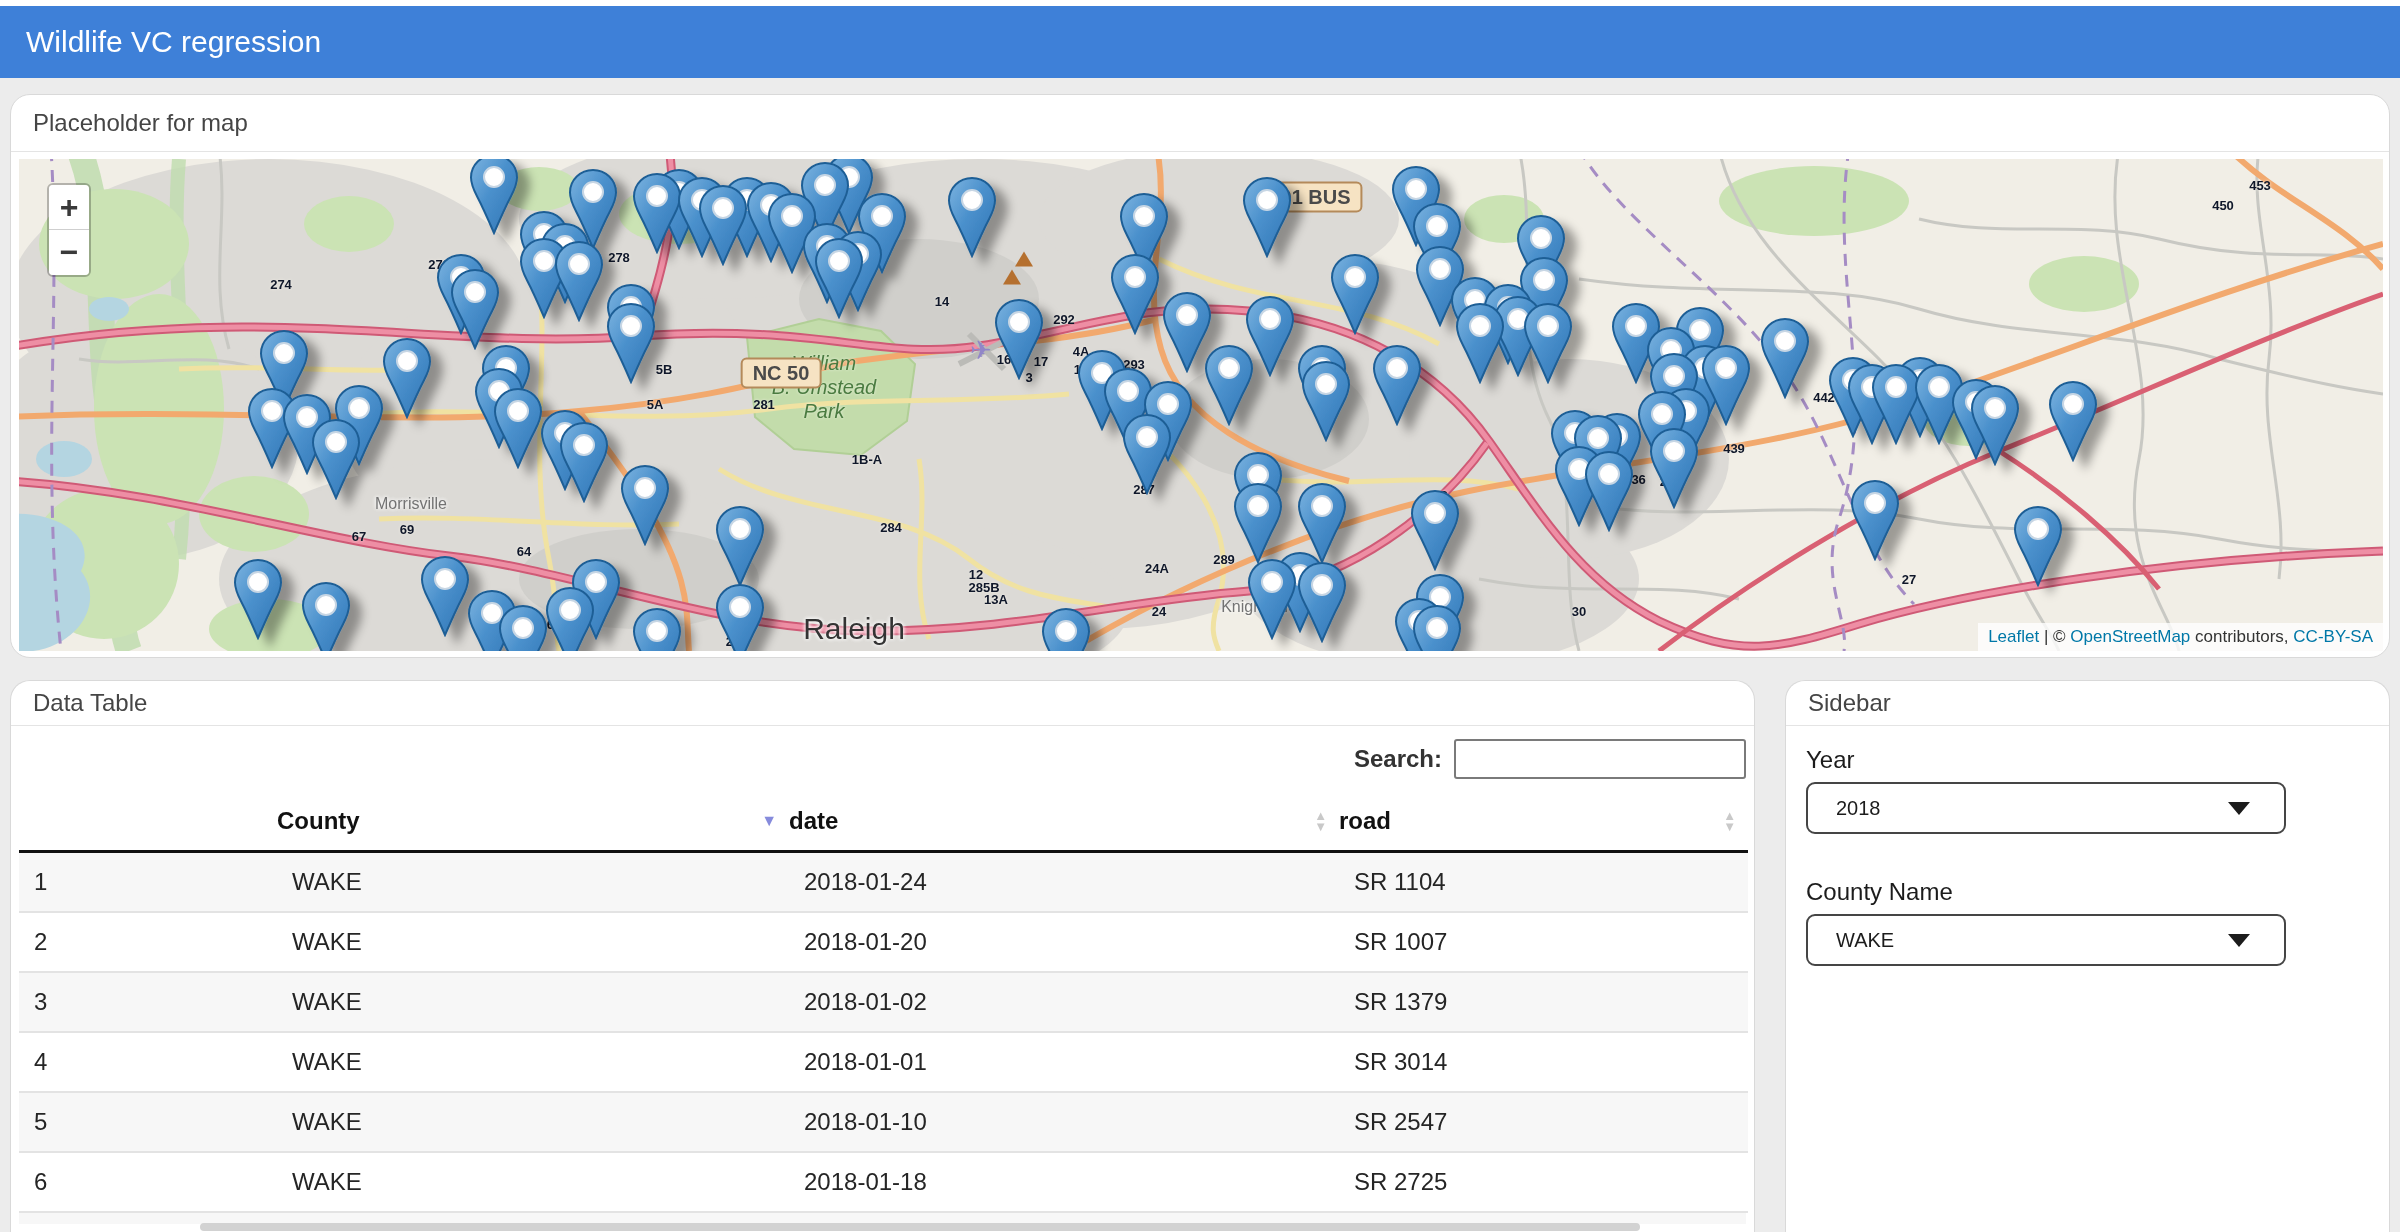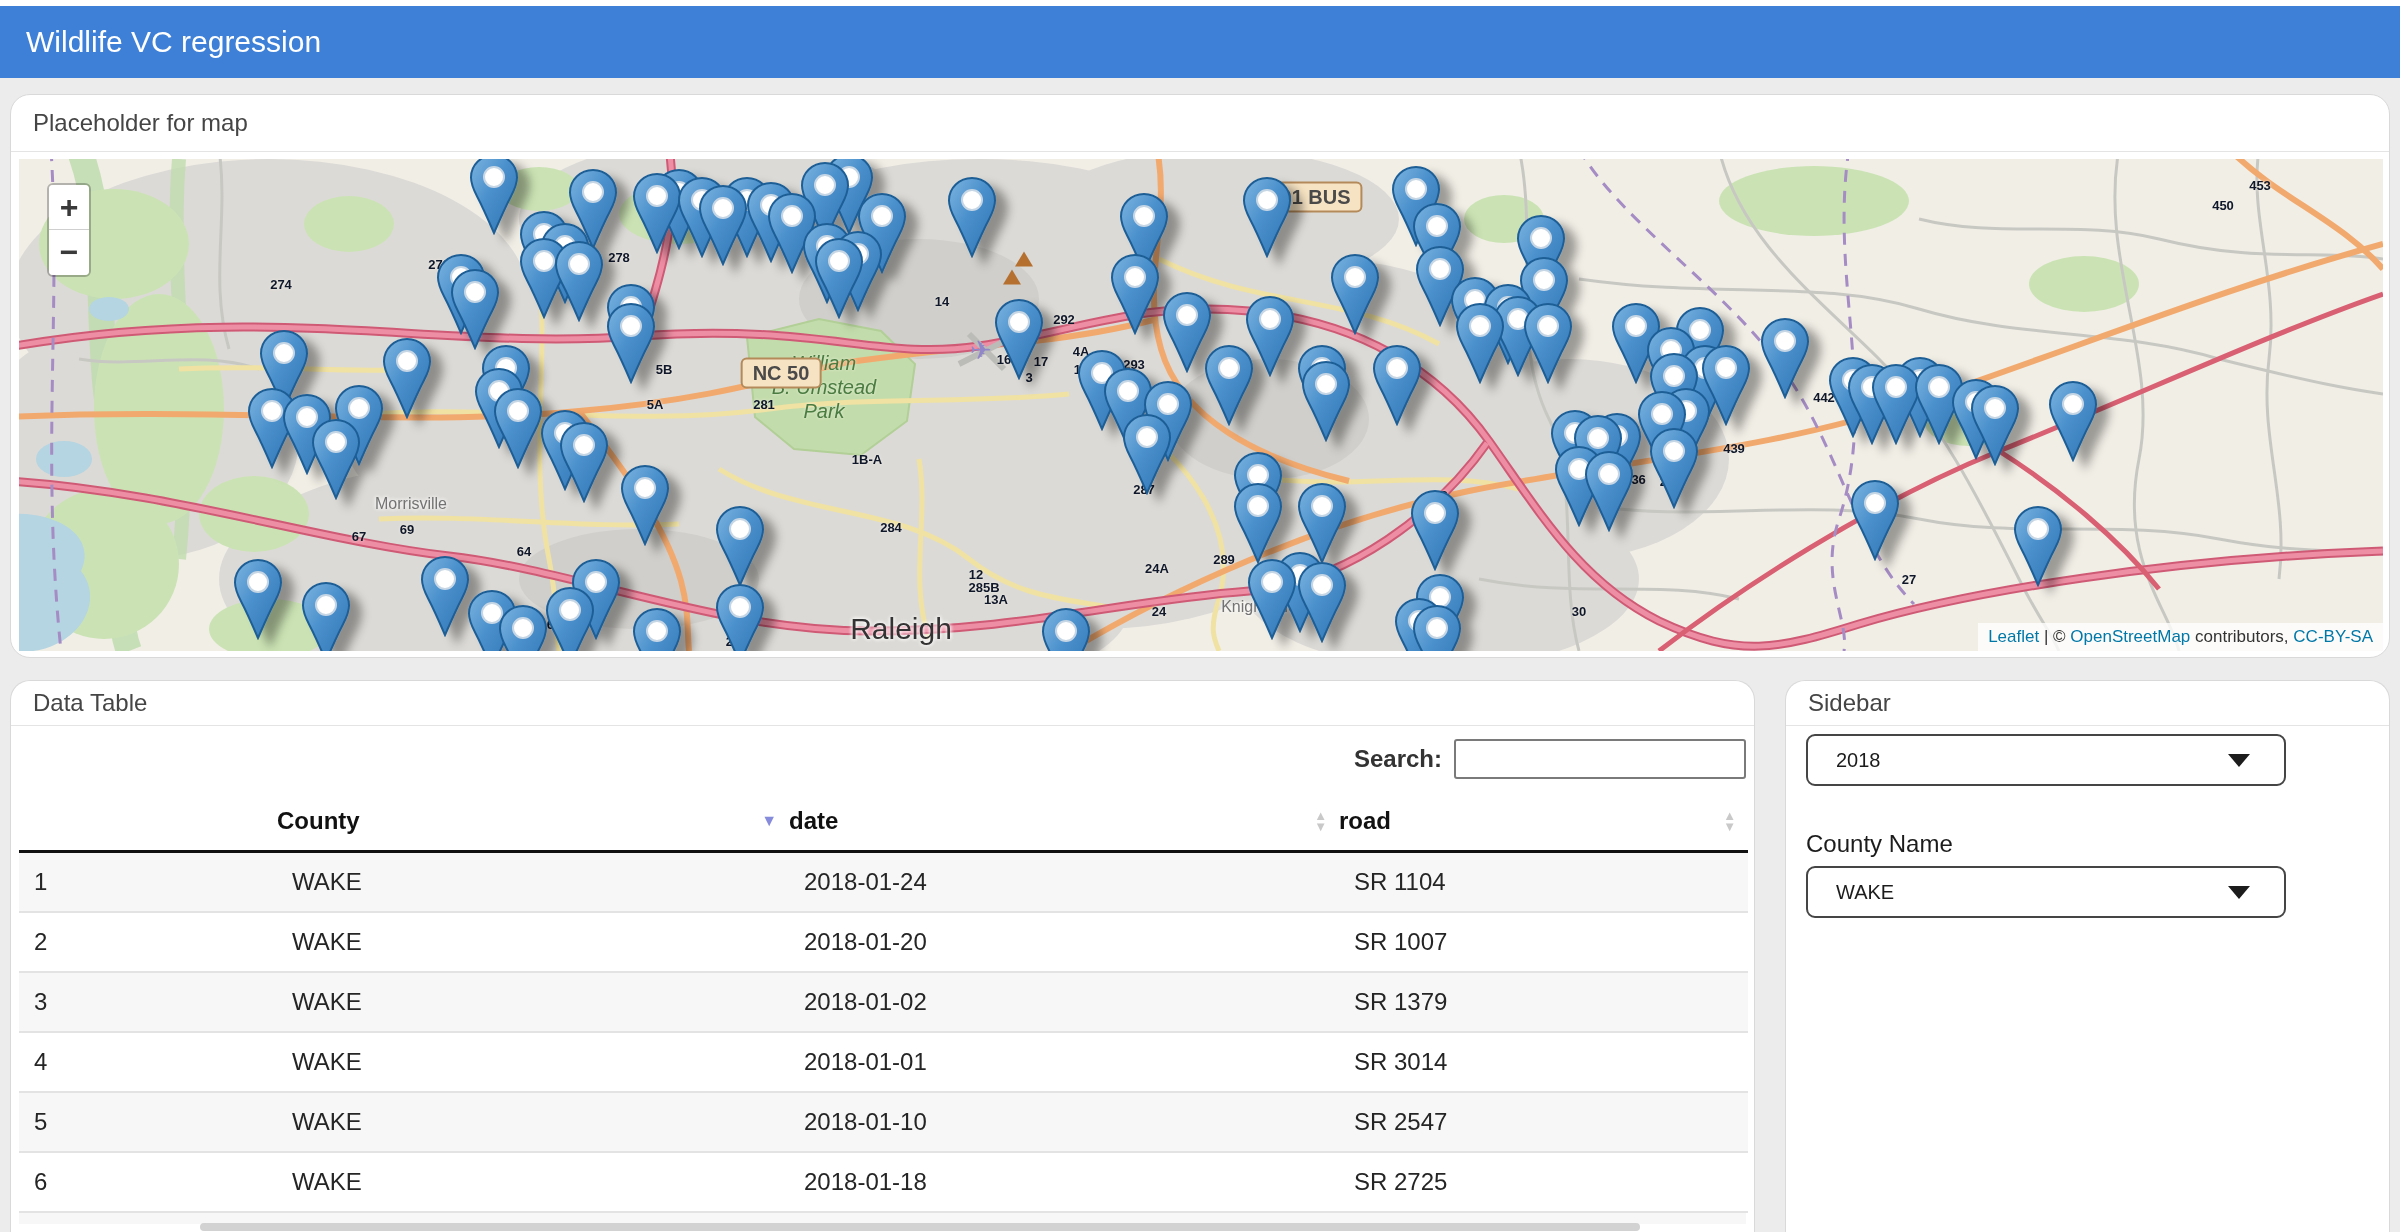--- a/index.html
+++ b/index.html
@@ -161,21 +161,21 @@
         <path d="M1560,-10 C1600,60 1700,125 1760,205 C1820,285 1835,385 1895,445"></path>
         <path d="M1830,-10 C1810,120 1860,240 1820,360 C1800,420 1830,460 1825,492"></path>
       </g>
       <g stroke="#bbbbb7" stroke-width="6">
         <path d="M940,205 L1000,175"></path>
           <path d="M950,175 L985,210"></path>
       </g>
     </svg>
 
     <div id="map-labels">
-        <div class="maplabel lbl-city" style="left: 882px; top: 470px;">Raleigh</div>
+        <div class="maplabel lbl-city" style="left: 835px; top: 470px;">Raleigh</div>
         <div class="maplabel lbl-town" style="left: 392px; top: 345px;">Morrisville</div>
         <div class="maplabel lbl-town" style="left: 1240px; top: 448px;">Knightdale</div>
         <div class="maplabel lbl-park" style="left: 805px; top: 228px;">William
 B. Umstead
 Park</div>
         <div class="maplabel lbl-shield" style="left: 762px; top: 214px;">NC 50</div>
         <div class="maplabel lbl-shield" style="left: 1291px; top: 38px;">401 BUS</div>
         <div class="maplabel lbl-route" style="left: 262px; top: 125px;">274</div>
         <div class="maplabel lbl-route" style="left: 420px; top: 105px;">276</div>
         <div class="maplabel lbl-route" style="left: 600px; top: 98px;">278</div>
@@ -426,20 +426,21 @@
         </tr>
       </tbody>
   </table>
   <div class="partial-row"></div>
 </div>
 
 <div class="panel sidebar-panel">
   <div class="panel-header">Sidebar</div>
   <div class="sb-content" id="sb-fields">
       <div class="sb-field">
+        <div class="sb-label">Year</div>
         <div class="sb-select">
           <span class="val">2018</span>
           <span class="caret"></span>
         </div>
       </div>
       <div class="sb-field">
         <div class="sb-label">County Name</div>
         <div class="sb-select">
           <span class="val">WAKE</span>
           <span class="caret"></span>

